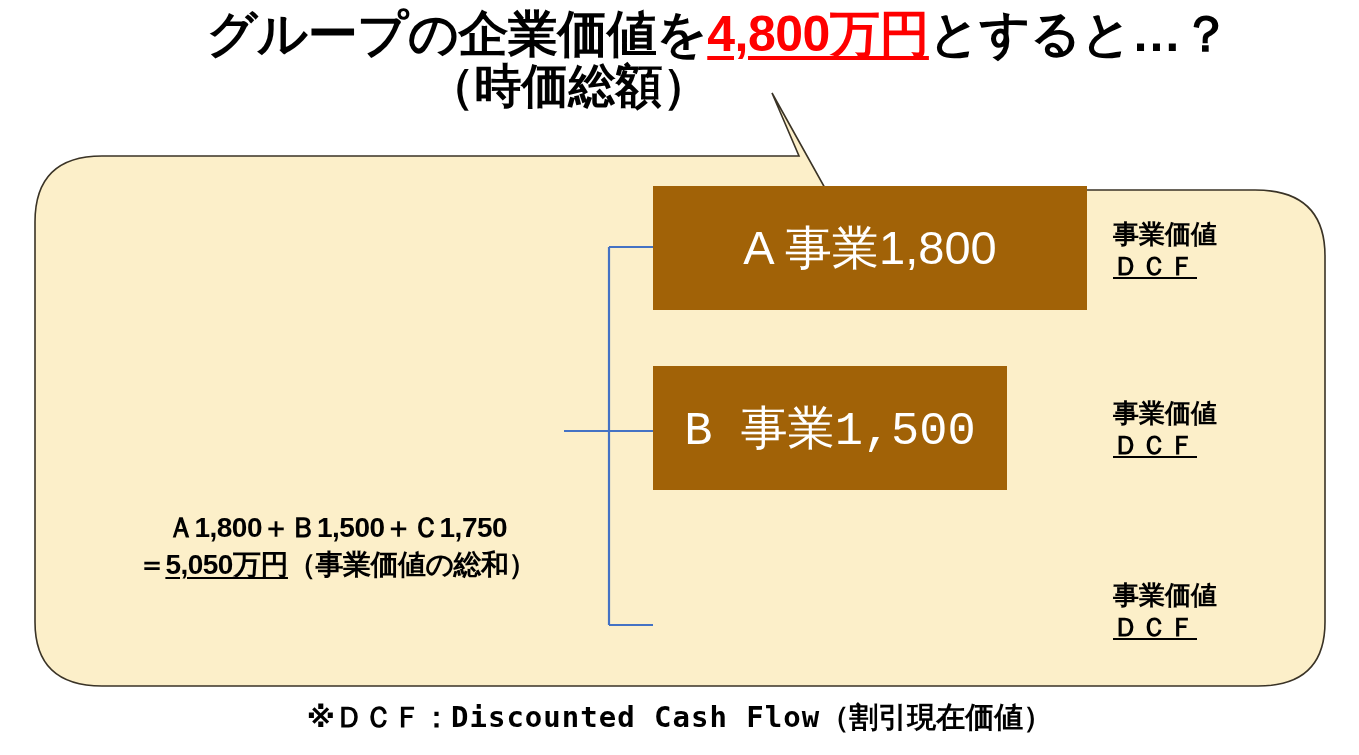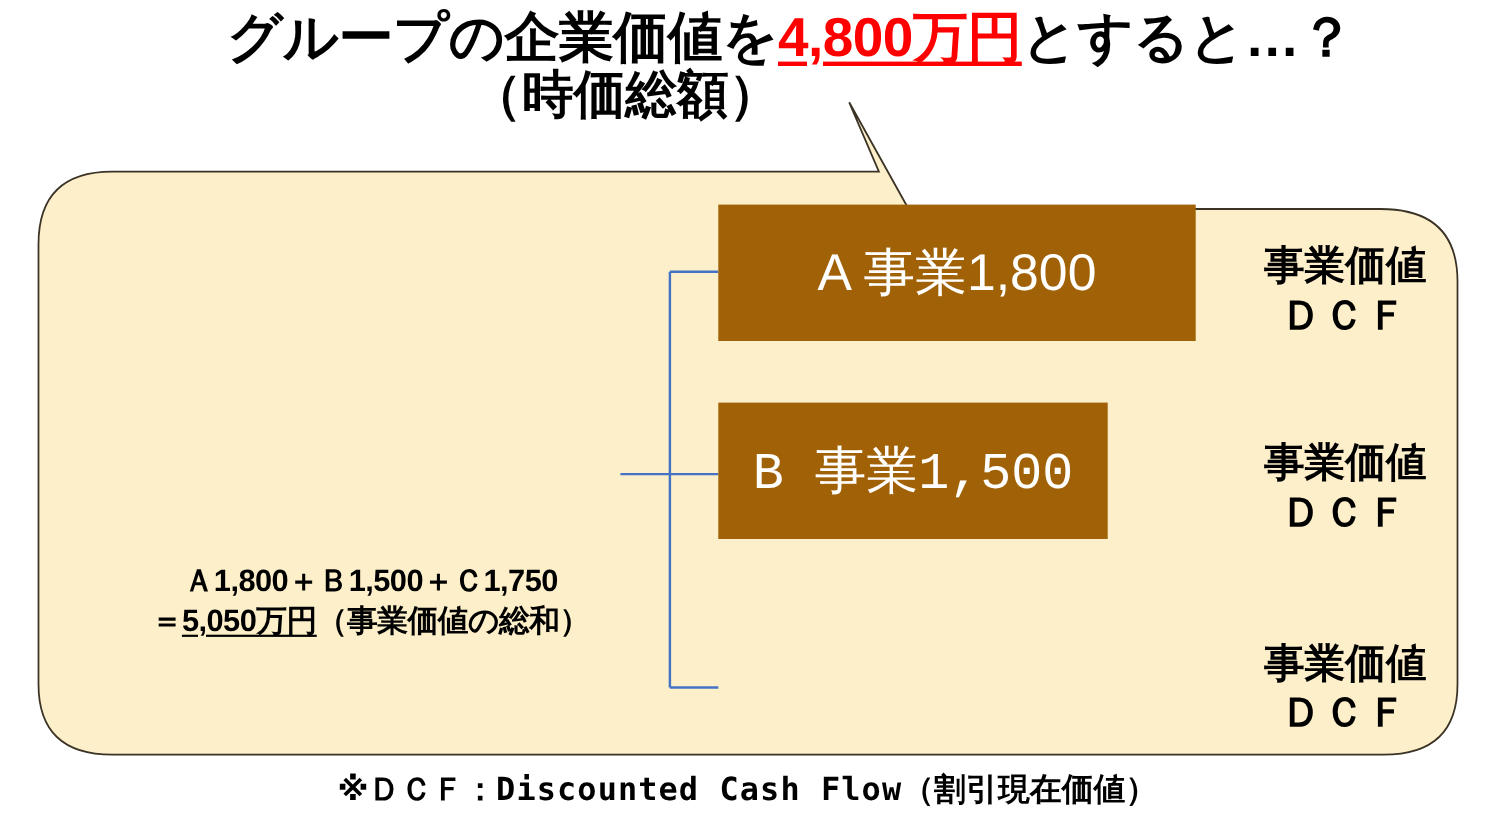--- a/index.html
+++ b/index.html
@@ -86,30 +86,29 @@
     font-size: 48px;
   }
   #box-a { left: 653px; top: 186px; width: 434px; height: 124px; }
   #box-b { left: 653px; top: 366px; width: 354px; height: 124px; font-family: Liberation Mono, monospace; }
   #box-c { left: 653px; top: 546px; width: 434px; height: 128px; }
 
   .side-label {
     position: absolute;
     width: 220px;
     left: 1113px;
-    text-align: center;
-    font-size: 37px;
+    font-size: 26px;
     font-weight: bold;
     line-height: 1.22;
     white-space: nowrap;
   }
   #label-a { top: 219px; }
   #label-b { top: 398px; }
   #label-c { top: 580px; }
-  .side-label .l2 { display: block; letter-spacing: 2px; }
+  .side-label .l2 { display: block; letter-spacing: 2px; text-decoration: underline; }
 
   
   #formula {
     position: absolute;
     left: 72px;
     top: 510px;
     width: 530px;
     text-align: center;
     font-size: 28px;
     font-weight: bold;

